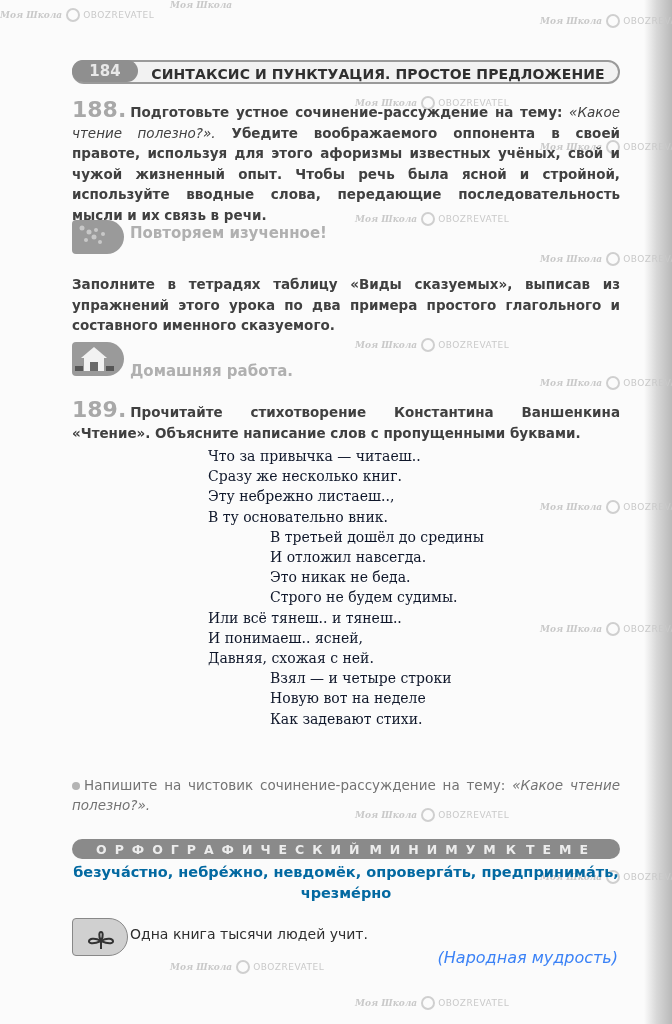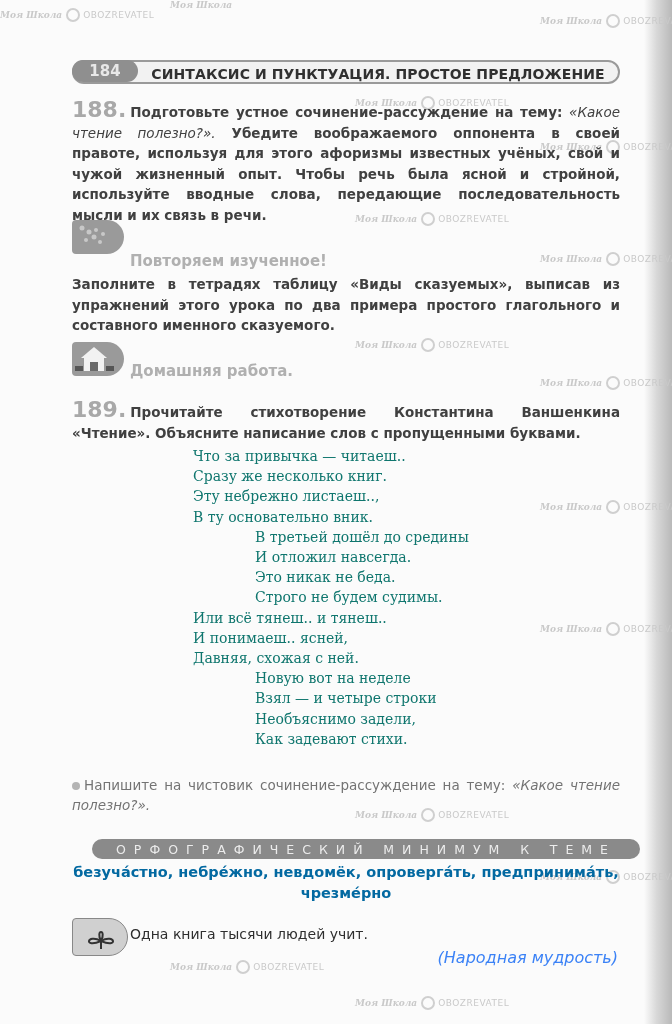--- a/index.html
+++ b/index.html
@@ -36,29 +36,28 @@
   .para { position:absolute; left:72px; width:548px; font-size:13.5px; line-height:20.5px; font-weight:bold; color:#404040; text-align:justify; }
   .exnum { font-size:22px; color:#a8a8a8; font-weight:bold; margin-right:4px; }
   .it { font-style:italic; font-weight:normal; }
 
   .icon-box {
     position:absolute; left:72px; width:52px; height:34px; background:#9a9a9a;
     border-radius:4px 17px 17px 4px; box-sizing:border-box;
   }
   .section-label { position:absolute; left:130px; font-size:15px; font-weight:bold; color:#b0b0b0; }
 
-  .poem { position:absolute; left:193px; top:446px; font-family:"DejaVu Serif", serif; font-size:14px; line-height:20.2px; color:#0f766e; }
+  .poem { position:absolute; left:208px; top:446px; font-family:"DejaVu Serif", serif; font-size:14px; line-height:20.2px; color:#0f172a; }
   .poem .indent { padding-left:62px; }
 
   .ortho-bar {
     position:absolute; left:72px; top:839px; width:548px; height:20px; border-radius:10px;
-    background:#8a8a8a; color:#ececec; font-weight:normal; font-size:12.5px;
+    background:#8a8a8a; color:#ececec; font-weight:bold; font-size:12.5px;
     display:flex; align-items:center; justify-content:space-between; padding:0 24px; box-sizing:border-box;
     letter-spacing:8px;
-    margin-left:20px;
   }
   .ortho-words { position:absolute; left:72px; width:548px; top:862px; font-weight:bold; font-size:14.5px; color:#0369a1; text-align:center; line-height:21px; }
 
   .quote { position:absolute; left:130px; top:926px; font-size:14px; color:#2e2e2e; }
   .quote-source { position:absolute; right:54px; top:948px; font-size:16px; font-style:italic; color:#3b82f6; }
   .note { position:absolute; left:72px; top:775px; width:548px; font-size:13.5px; line-height:20px; color:#737373; text-align:justify; }
   .bullet { display:inline-block; width:8px; height:8px; border-radius:50%; background:#b4b4b4; margin-right:4px; vertical-align:middle; }
 </style>
 </head>
 <body>
@@ -94,21 +93,21 @@
   <svg width="52" height="34" viewBox="0 0 52 34">
     <circle cx="10" cy="8" r="2.5" fill="#c8c8c8"></circle>
       <circle cx="17" cy="12" r="2.5" fill="#c8c8c8"></circle>
     <circle cx="24" cy="10" r="2" fill="#c8c8c8"></circle>
       <circle cx="22" cy="17" r="2.5" fill="#c8c8c8"></circle>
     <circle cx="31" cy="14" r="2" fill="#c8c8c8"></circle>
       <circle cx="14" cy="20" r="2" fill="#c8c8c8"></circle>
     <circle cx="28" cy="22" r="2" fill="#c8c8c8"></circle>
   </svg>
 </div>
-<div class="section-label" style="top:252px">Повторяем изученное!</div>
+<div class="section-label" style="top:224px">Повторяем изученное!</div>
 <div class="para" style="top:274px">Заполните в тетрадях таблицу «Виды сказуемых», выписав из упражнений этого урока по два примера простого глагольного и составного именного сказуемого.</div>
 
 <div class="icon-box" style="top:342px">
   <svg width="52" height="34" viewBox="0 0 52 34">
     <polygon points="9,16 22,5 35,16" fill="#f2f2f2"></polygon>
     <rect x="12" y="16" width="20" height="13" fill="#f2f2f2"></rect>
     <rect x="18" y="20" width="8" height="9" fill="#6a6a6a"></rect>
     <rect x="3" y="24" width="8" height="5" fill="#555"></rect>
     <rect x="34" y="24" width="8" height="5" fill="#555"></rect>
   </svg>
@@ -124,23 +123,22 @@
   <div>Сразу же несколько книг.</div>
   <div>Эту небрежно листаеш..,</div>
   <div>В ту основательно вник.</div>
   <div class="indent">В третьей дошёл до средины</div>
   <div class="indent">И отложил навсегда.</div>
   <div class="indent">Это никак не беда.</div>
   <div class="indent">Строго не будем судимы.</div>
   <div>Или всё тянеш.. и тянеш..</div>
   <div>И понимаеш.. ясней,</div>
   <div>Давняя, схожая с ней.</div>
+  <div class="indent">Взял — и четыре строки</div>
   <div class="indent">Новую вот на неделе</div>
-  <div class="indent">Взял — и четыре строки</div>
-  <div class="indent">Необъяснимо задели,</div>
   <div class="indent">Как задевают стихи.</div>
 </div>
 
 <div class="note">
   <span class="bullet"></span><span>Напишите на чистовик сочинение-рассуждение на тему: </span><span class="it">«Какое чтение полезно?».</span>
 </div>
 
 <div class="ortho-bar">
   <span>ОРФОГРАФИЧЕСКИЙ</span>
   <span>МИНИМУМ</span>

